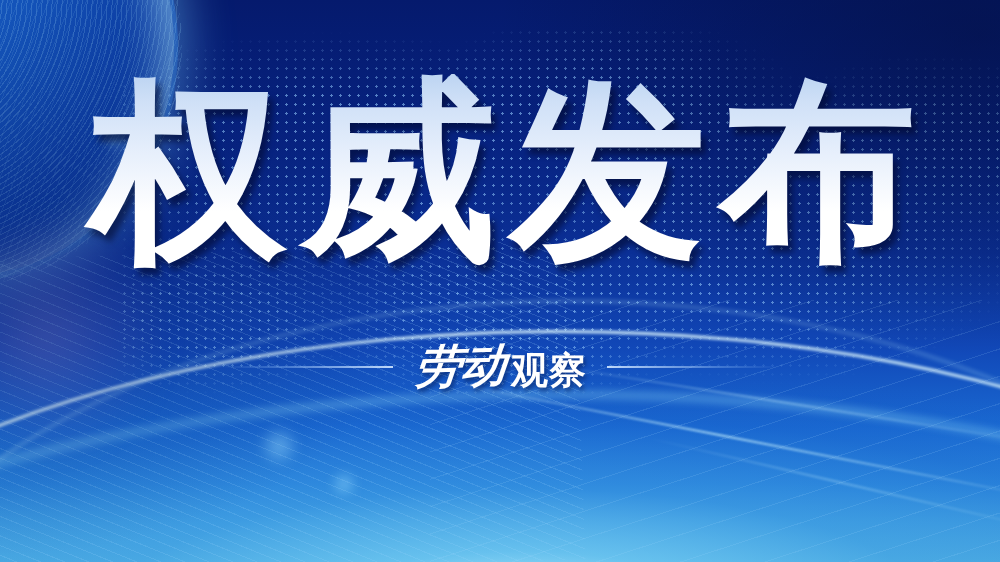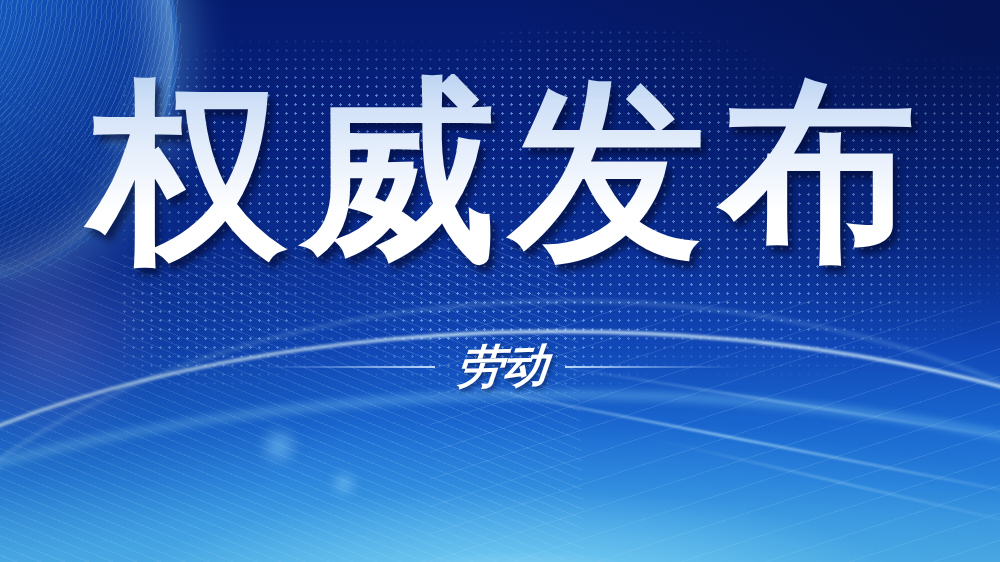--- a/index.html
+++ b/index.html
@@ -289,19 +289,20 @@
 
   <div class="content">
 
     <h1 id="headline">权威发布</h1>
 
     <div class="brand">
       <span class="rule rule-left"></span>
 
       <span class="brand-words">
         <span class="brand-cursive">劳动</span>
+        <span class="brand-regular">观察</span>
       </span>
 
       <span class="rule rule-right"></span>
     </div>
 
   </div>
 </div>
 
 </body></html>

